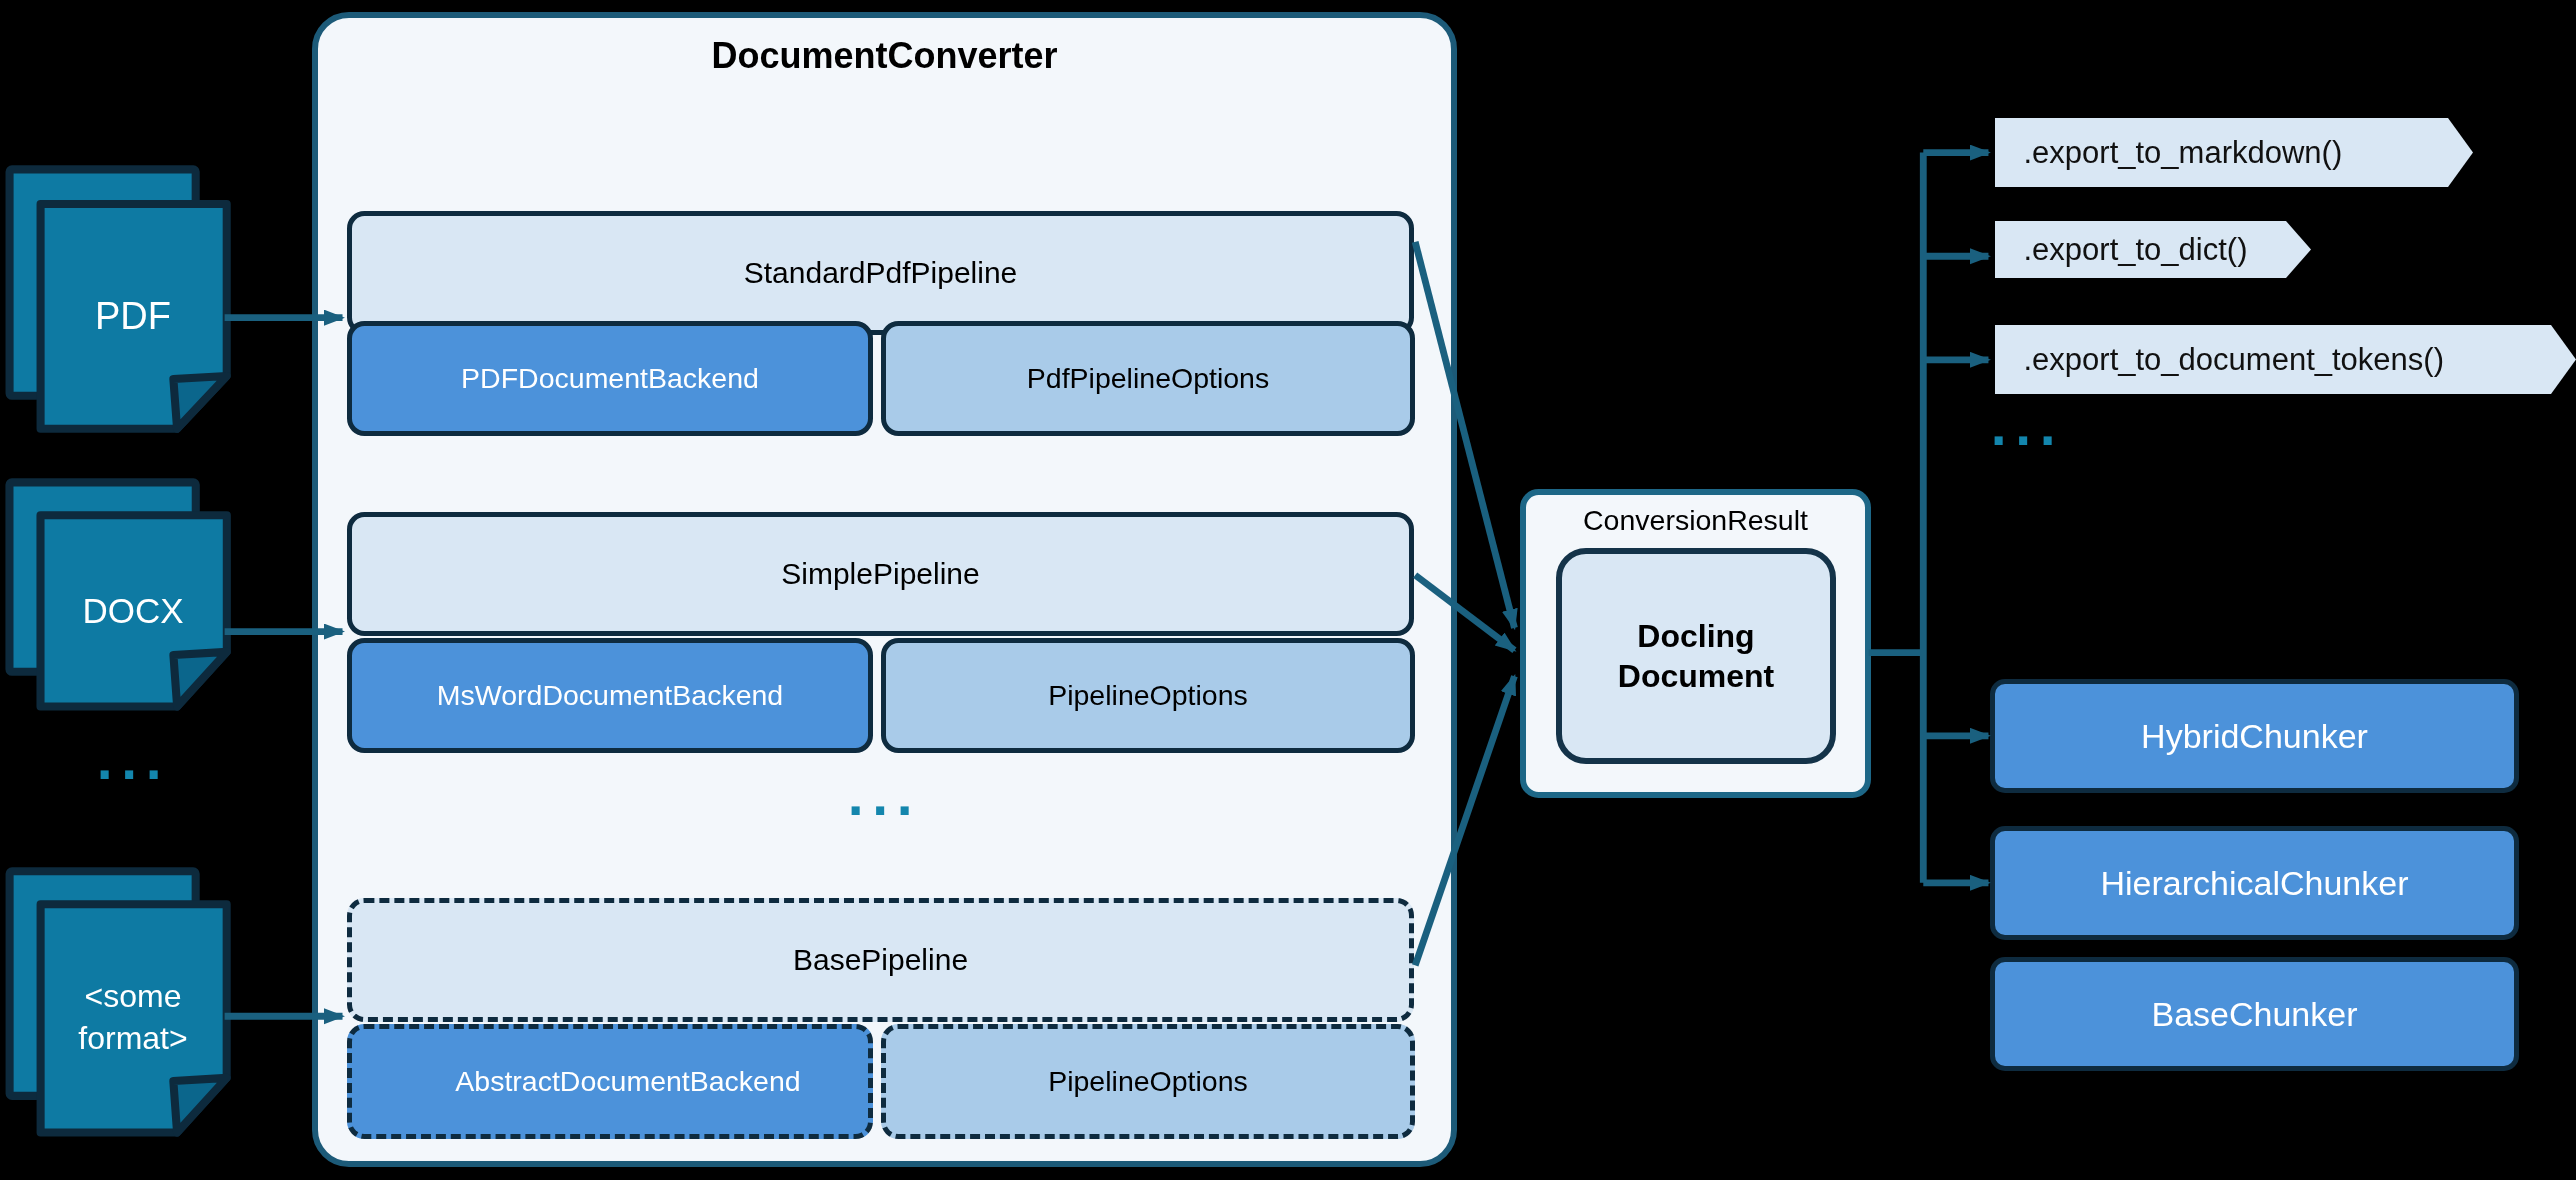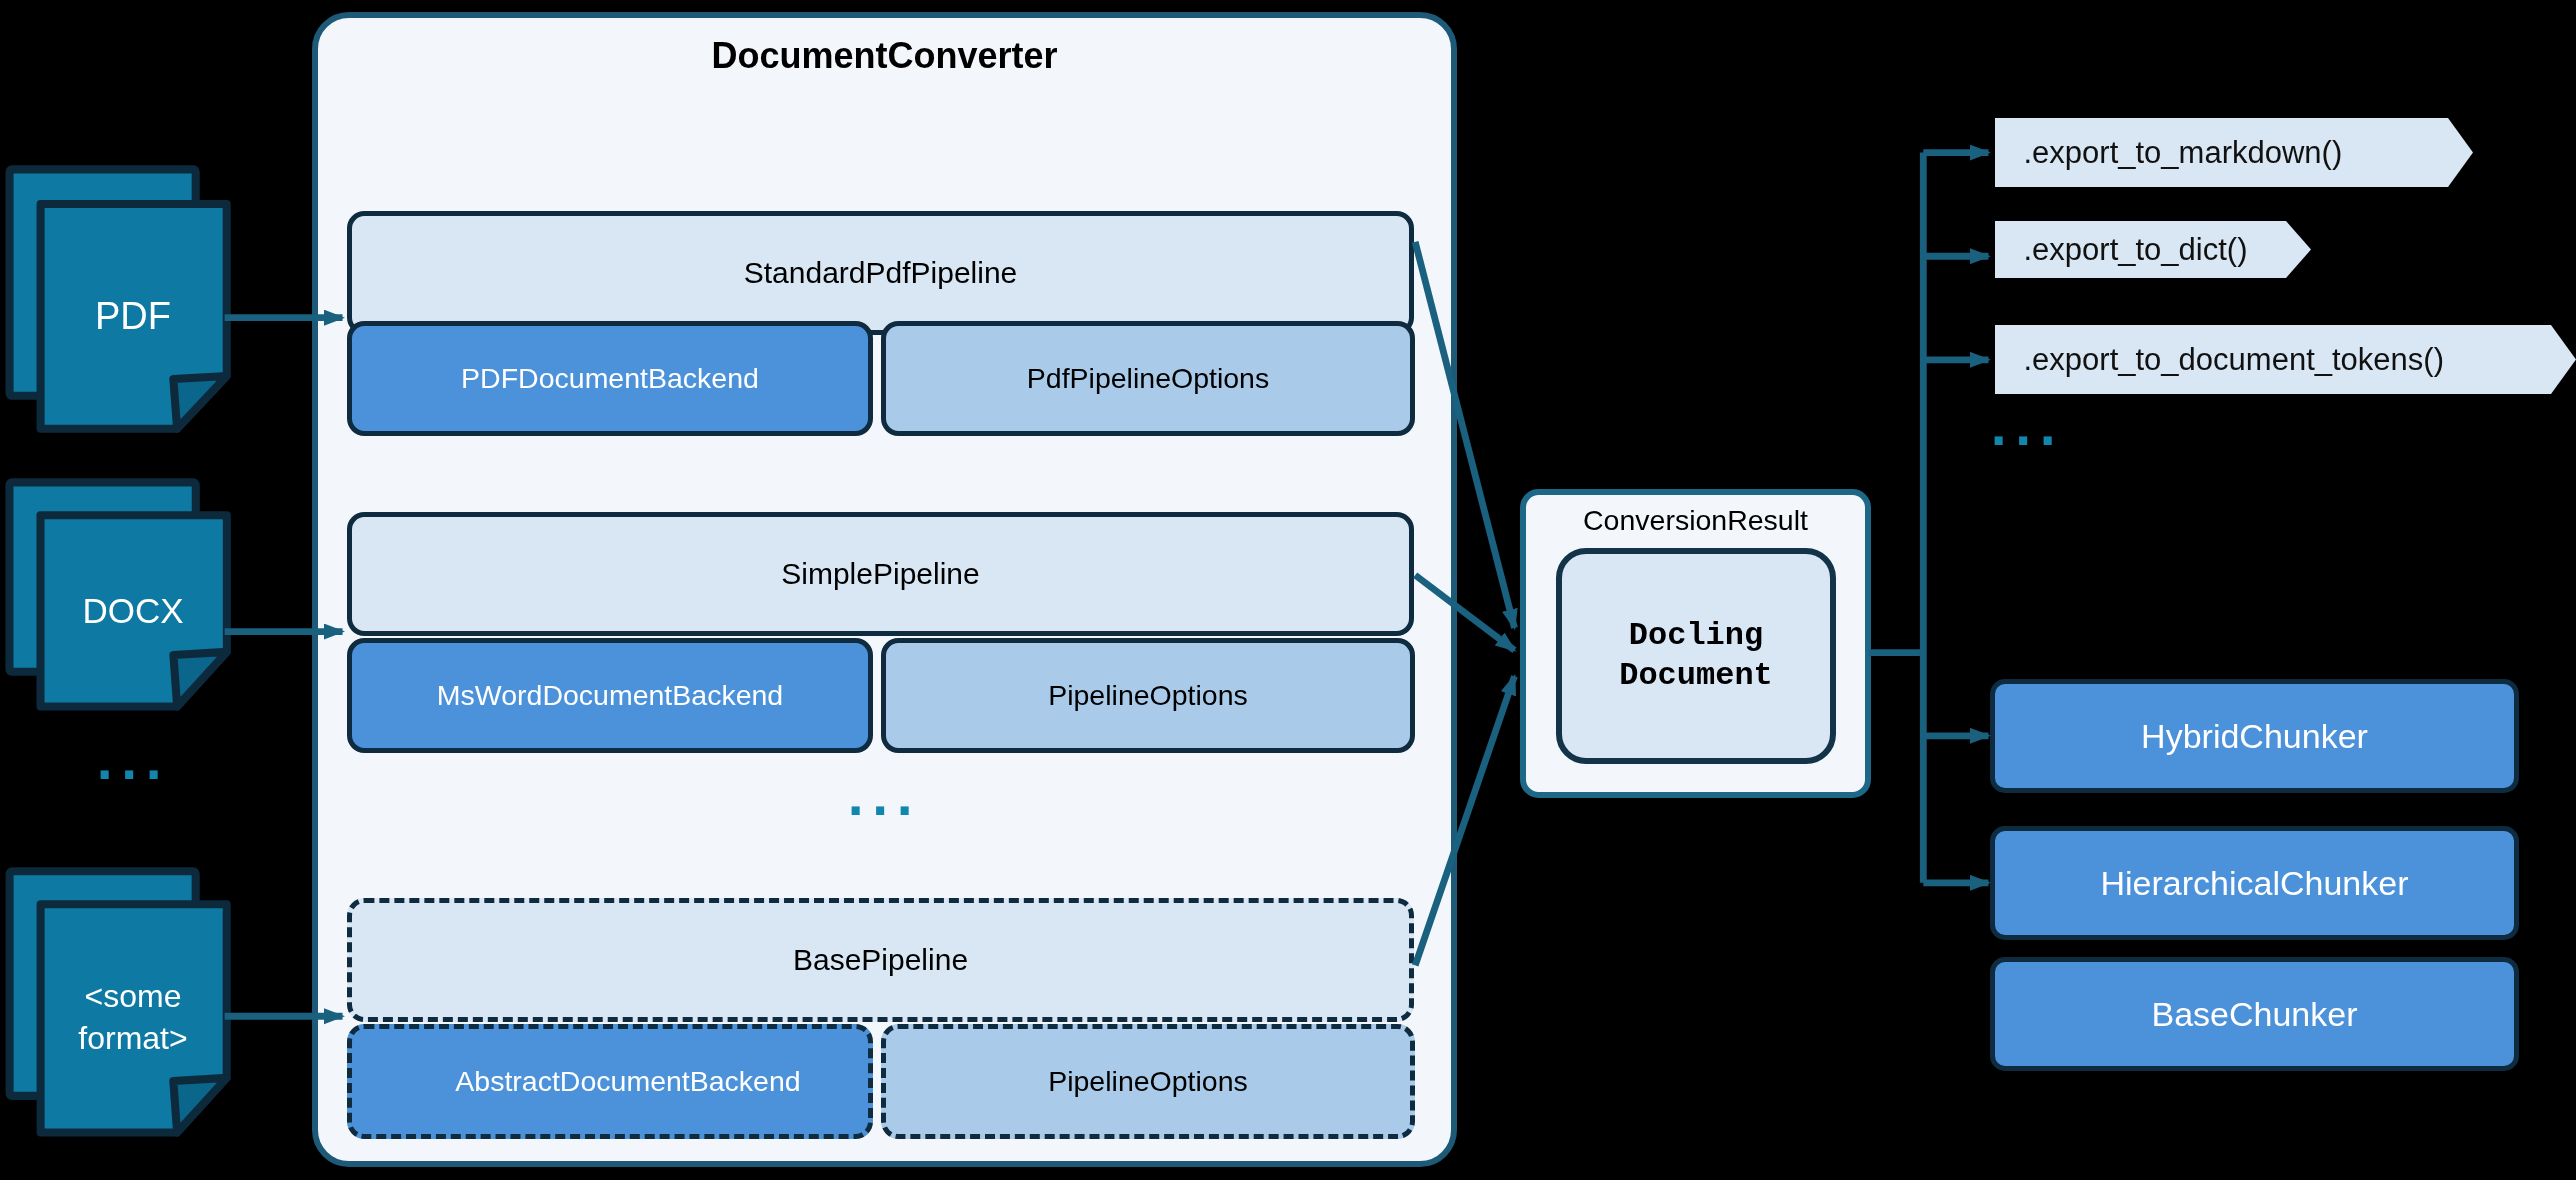--- a/index.html
+++ b/index.html
@@ -16,21 +16,21 @@
   .dashed{border-style:dashed;}
   .tag{
     background:#d9e7f4;font-size:31px;color:#111;display:flex;align-items:center;
     padding-left:28.5px;clip-path:polygon(0 0,calc(100% - 25px) 0,100% 50%,calc(100% - 25px) 100%,0 100%);
   }
   .chunker{background:#4c92da;border:5.6px solid #0e2b3f;border-radius:15px;font-size:34px;color:#ffffff;}
   .ellip{color:#1386ad;font-weight:700;font-size:57px;letter-spacing:8.7px;line-height:1;width:87px;text-align:center;}
   .doclabel{color:#ffffff;display:flex;align-items:center;justify-content:center;text-align:center;}
   .title{font-weight:700;font-size:36px;text-align:center;}
   .result-title{font-size:28.5px;text-align:center;}
-  .docling{background:#d9e7f4;border:6.2px solid #143349;border-radius:30px;font-weight:700;font-size:32px;line-height:1.25;padding:0 26px;font-family:Liberation Mono, monospace;}
+  .docling{background:#d9e7f4;border:6.2px solid #143349;border-radius:30px;font-weight:700;font-size:32px;line-height:1.25;padding:0 26px;}
 </style>
 </head>
 <body>
 
 <div id="canvas">
 
   <div class="abs panel" style="left:312px;top:12.4px;width:1145px;height:1155px;"></div>
   <div class="abs title" style="left:312px;top:35px;width:1145px;">DocumentConverter</div>
 
   <div class="abs pipeline center" style="left:347px;top:195px;width:1067px;height:124px;margin-top:16px;">

